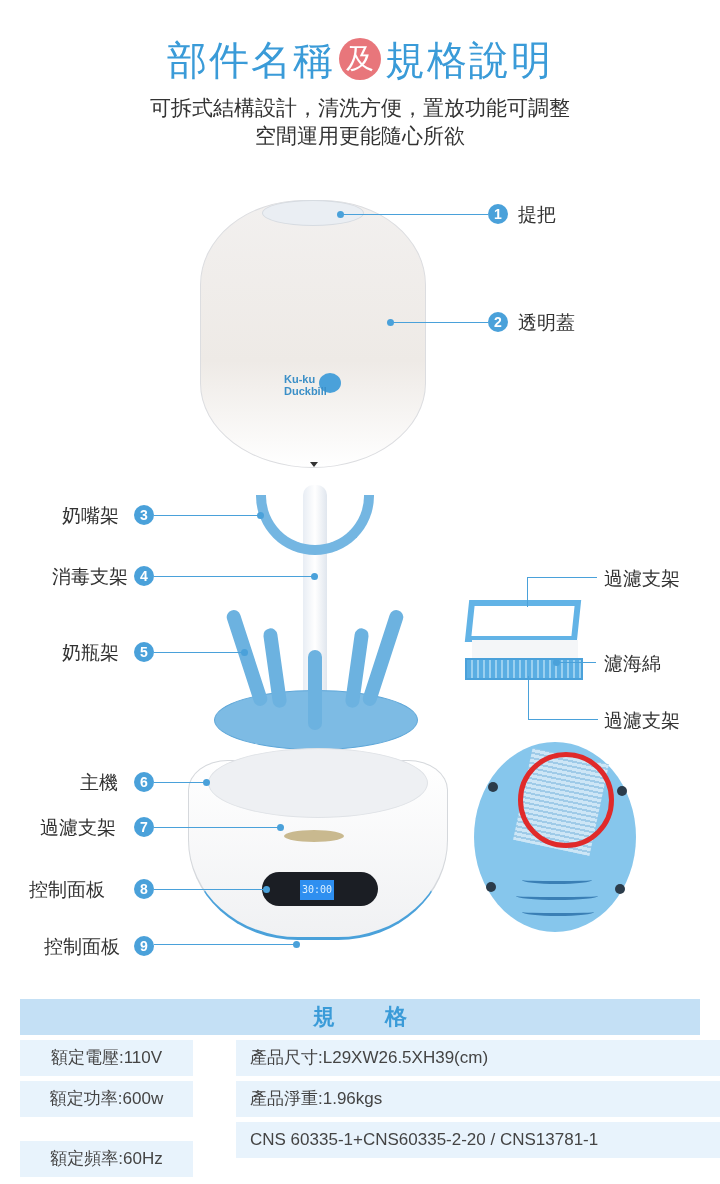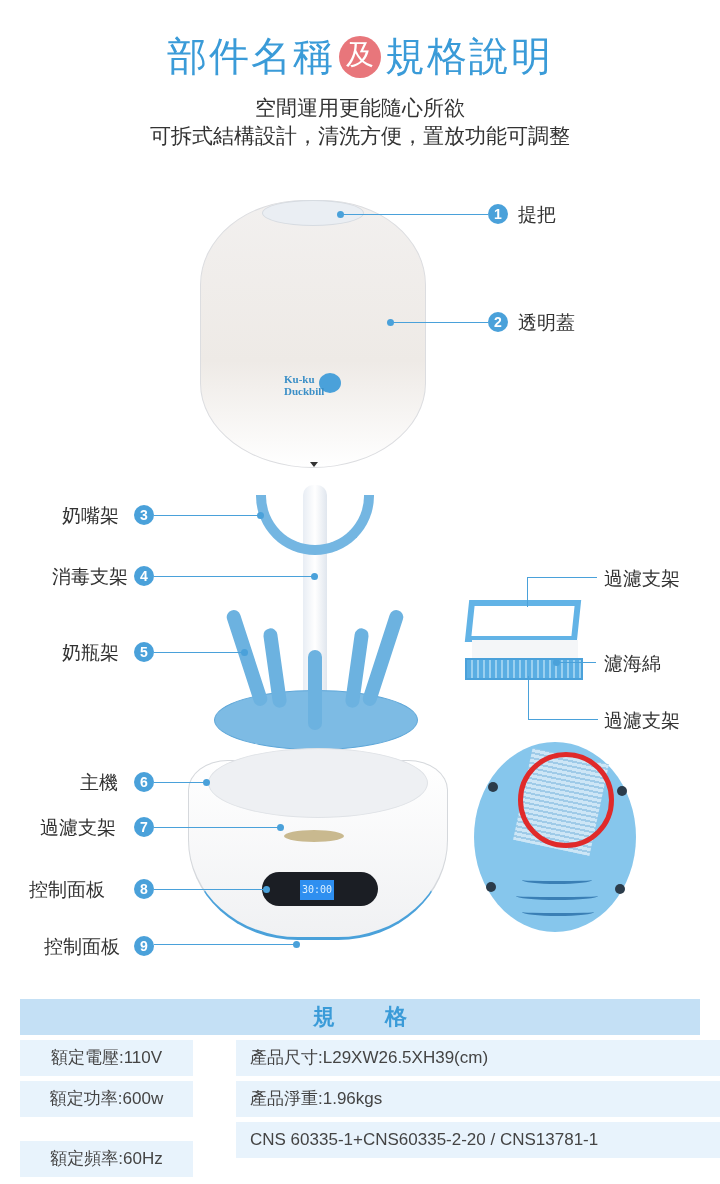--- a/index.html
+++ b/index.html
@@ -1,32 +1,32 @@
 <!DOCTYPE html>
 <html><head>
 <meta charset="utf-8">
 <style>
   * { box-sizing: border-box; margin: 0; padding: 0; }
   html, body { width: 720px; height: 1184px; background: #ffffff; overflow: hidden; }
   body { position: relative; font-family: "DejaVu Sans", "Liberation Sans", sans-serif; color: #333; }
 
-  .title { position: absolute; top: 30px; left: 0; width: 720px; text-align: center; font-size: 40px; color: #3a9bd8; letter-spacing: 2px; line-height: 60px; white-space: nowrap; font-family: Liberation Mono, monospace; }
+  .title { position: absolute; top: 30px; left: 0; width: 720px; text-align: center; font-size: 40px; color: #3a9bd8; letter-spacing: 2px; line-height: 60px; white-space: nowrap; }
   .title .and { display: inline-block; width: 42px; height: 42px; border-radius: 50%; background: #e8767b; color: #fff; font-size: 28px; line-height: 42px; vertical-align: 6px; margin: 0 4px; letter-spacing: 0; }
   .subtitle { position: absolute; top: 94px; left: 0; width: 720px; text-align: center; font-size: 21px; color: #333; line-height: 28px; }
 
   .label { position: absolute; font-size: 19px; color: #333; white-space: nowrap; line-height: 24px; }
   .badge { position: absolute; width: 20px; height: 20px; border-radius: 50%; background: #4aa1da; color: #fff; font-size: 14px; line-height: 20px; text-align: center; font-family: "Liberation Sans", sans-serif; font-weight: bold; }
   .line { position: absolute; height: 1px; background: #4aa1da; }
   .vline { position: absolute; width: 1px; background: #4aa1da; }
   .dot { position: absolute; width: 7px; height: 7px; border-radius: 50%; background: #4aa1da; }
 
   
   .lid { position: absolute; left: 200px; top: 200px; width: 226px; height: 268px; border-radius: 110px 110px 120px 120px / 90px 90px 90px 90px; background: linear-gradient(180deg,#f2f0ef 0%,#eeeae6 60%,#ffffff 100%); border: 1px solid #dcdde0; }
   .lid-top { position: absolute; left: 262px; top: 200px; width: 102px; height: 26px; border-radius: 50%; background: #eaeef3; border: 1px solid #d6dbe1; }
-  .logo { position: absolute; left: 284px; top: 373px; font-size: 11px; color: #3b8fc7; font-weight: bold; font-family: Liberation Serif, serif; line-height: 12px; }
+  .logo { position: absolute; left: 284px; top: 373px; font-size: 11px; color: #3b8fc7; font-weight: bold; font-family: Liberation Sans, sans-serif; line-height: 12px; }
   .logo .duck { display: inline-block; width: 22px; height: 20px; border-radius: 50%; background: #4aa1da; vertical-align: -10px; margin-left: 4px; }
   .tri { position: absolute; left: 310px; top: 462px; width: 0; height: 0; border-left: 4px solid transparent; border-right: 4px solid transparent; border-top: 5px solid #333; }
 
   .nipple-rack { position: absolute; left: 256px; top: 495px; width: 118px; height: 60px; border-radius: 0 0 60px 60px; border: 10px solid #74b6e2; border-top: none; }
   .pole { position: absolute; left: 303px; top: 485px; width: 24px; height: 230px; background: linear-gradient(90deg,#e8edf4,#ffffff,#e0e6ee); border-radius: 10px 10px 2px 2px; }
   .bottle-base { position: absolute; left: 214px; top: 690px; width: 204px; height: 60px; border-radius: 50%; background: #7dbbe4; border: 1px solid #5fa7d8; }
   .prong { position: absolute; width: 14px; background: #6cb2e0; border-radius: 7px; }
 
   .main-body { position: absolute; left: 188px; top: 760px; width: 260px; height: 180px; border-radius: 40px 40px 110px 110px / 30px 30px 100px 100px; background: linear-gradient(180deg,#ffffff,#f0f1f3); border: 1px solid #d5d8dc; border-bottom: 3px solid #4aa1da; }
   .basin { position: absolute; left: 208px; top: 748px; width: 220px; height: 70px; border-radius: 50%; background: #eef0f3; border: 1px solid #dfe2e6; }
@@ -50,22 +50,22 @@
   .cell.left { left: 20px; width: 173px; text-align: center; }
   .cell.right { left: 200px; width: 500px; padding-left: 14px; margin-left: 36px; }
 </style>
 </head>
 <body>
 
 <div class="title">
   <span>部件名稱</span><span class="and">及</span><span>規格說明</span>
 </div>
 <div class="subtitle">
+  <div>可拆式結構設計，清洗方便，置放功能可調整</div>
   <div>空間運用更能隨心所欲</div>
-  <div>可拆式結構設計，清洗方便，置放功能可調整</div>
 </div>
 
 <div class="lid"></div>
 <div class="lid-top"></div>
 <div class="logo">
   <div><span>Ku-ku</span><span class="duck"></span></div>
   <div style="margin-top:-8px">Duckbill</div>
 </div>
 <div class="tri"></div>
 

